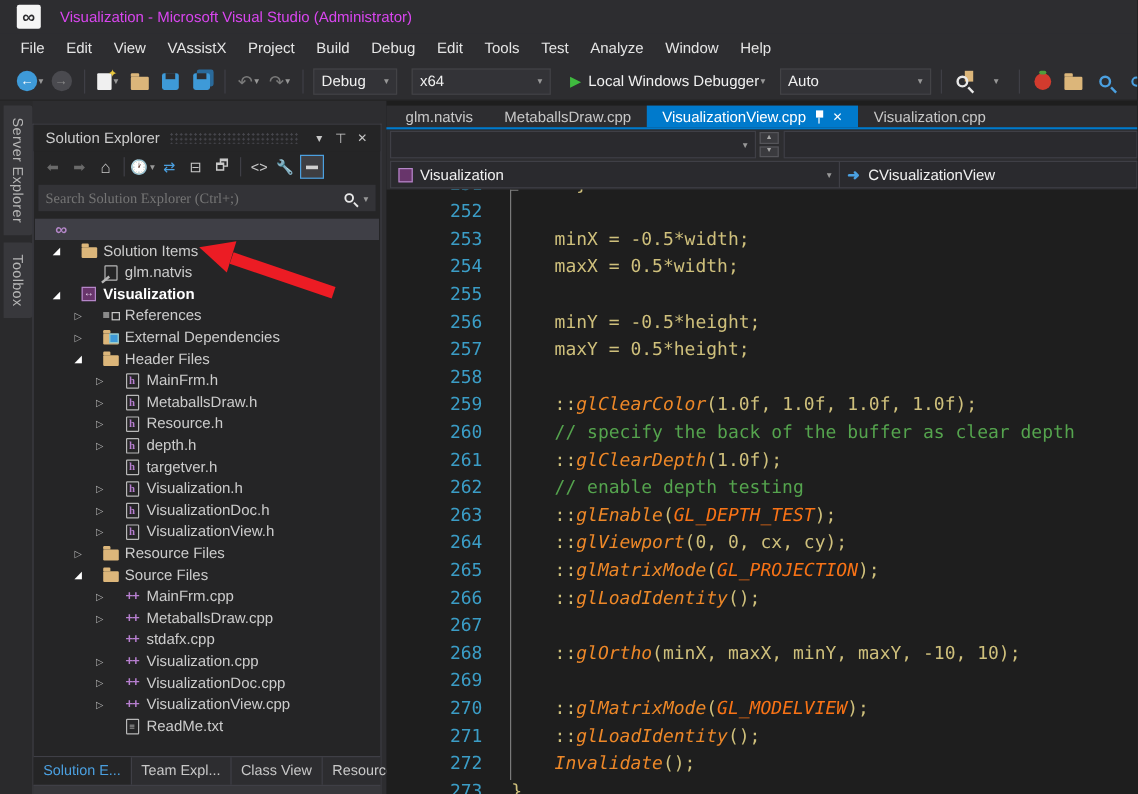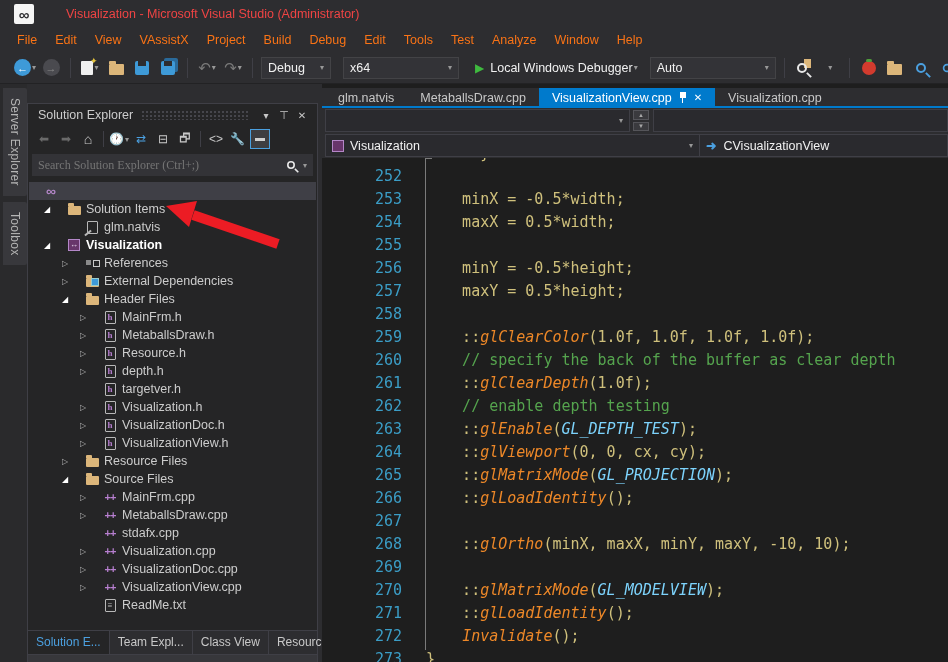--- a/index.html
+++ b/index.html
@@ -6,24 +6,24 @@
   html,body { background:#1a1a1a; }
   .app {
     position:relative; width:948px; height:662px; overflow:hidden;
     background:#2d2d30; font-family:"Liberation Sans", sans-serif;
     color:#dcdcdc; font-size:12.5px; -webkit-font-smoothing:antialiased;
   }
   
   .titlebar { position:absolute; left:0; top:0; right:0; height:28px; display:flex; align-items:center; background:#2d2d30; }
   .vslogo { width:20px; height:20px; margin-left:14px; background:#f5f5f5; border-radius:2px;
             display:flex; align-items:center; justify-content:center; color:#2d2d30; font-weight:bold; font-size:15px; }
-  .title-text { margin-left:32px; color:#ef4444; font-size:12.5px; }
+  .title-text { margin-left:16px; color:#d946ef; font-size:12.5px; }
   
   .menubar { position:absolute; left:0; top:28px; right:0; height:24px; display:flex; align-items:center; padding-left:8px; }
-  .menu-item { padding:3px 9px; color:#f97316; cursor:default; }
+  .menu-item { padding:3px 9px; color:#e5e5e5; cursor:default; }
   
   .toolbar { position:absolute; left:0; top:52px; right:0; height:32px; display:flex; align-items:center; gap:4px; padding-left:14px; border-bottom:1px solid #222224; overflow:hidden; }
   .tbtn { width:22px; height:22px; display:flex; align-items:center; justify-content:center; flex:0 0 auto; }
   .tsep { width:1px; height:20px; background:#3f3f46; margin:0 4px; flex:0 0 auto; }
   .caret { color:#989898; font-size:8px; margin-left:1px; }
   .circle { width:17px; height:17px; border-radius:50%; display:flex; align-items:center; justify-content:center; font-size:11px; }
   .circle.back { background:#3e9ad8; color:#fff; }
   .circle.fwd  { background:#4a4a4f; color:#8a8a8a; }
   .combo { height:22px; background:#333337; border:1px solid #434346; display:flex; align-items:center;
            padding:0 6px; color:#f1f1f1; justify-content:space-between; flex:0 0 auto; }
@@ -110,21 +110,21 @@
   .scope-arrow { color:#4ba0e0; font-weight:bold; margin-right:7px; }
   
   .codewrap { position:absolute; left:0; top:74px; right:0; bottom:0; overflow:hidden;
               font-family:"DejaVu Sans Mono","Liberation Mono",monospace; font-size:15px; line-height:23px; }
   .code { margin-top:-16px; white-space:pre; }
   .cl { display:flex; height:23px;gap:12px; }
   .ln { width:80px; flex:0 0 auto; text-align:right; color:#3b9dc6; padding-right:0px; }
   .ct { padding-left:12px; }
   .tp { color:#cfc07c; }
   .tf { color:#ee8828; font-style:italic; }
-  .tm { color:#7dd3fc; font-style:italic; }
+  .tm { color:#f97316; font-style:italic; }
   .tc { color:#55a44e; }
   .guide { position:absolute; left:103px; top:0; width:1px; height:492px; background:#9a9a9a; opacity:.75; }
   .guide::before { content:""; position:absolute; top:0; left:0; width:7px; height:1px; background:#9a9a9a; }
   
   .note-arrow { position:absolute; left:0; top:0; pointer-events:none; z-index:50; }
 </style>
 </head>
 <body>
 
 <div class="app">

